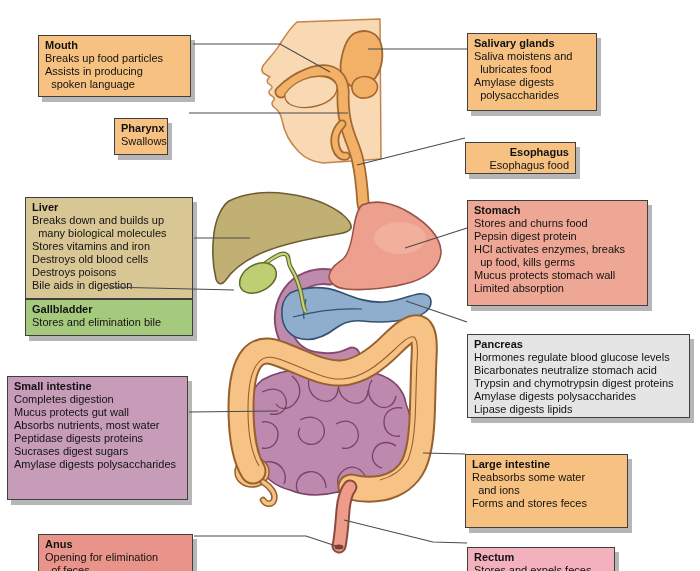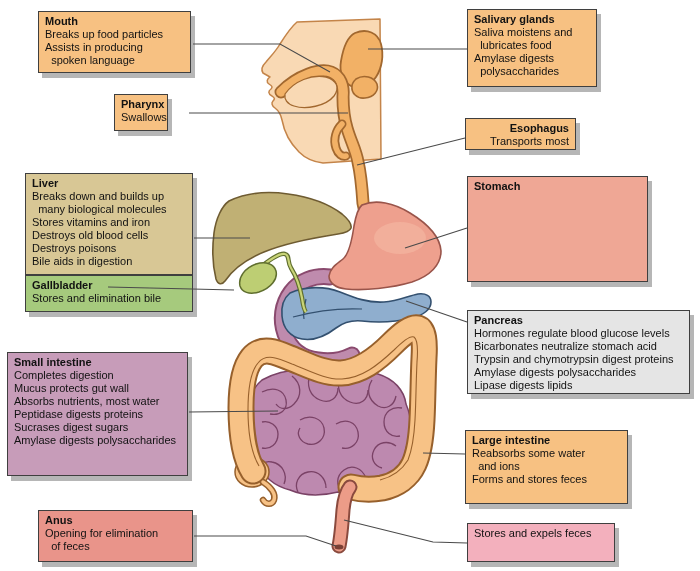--- a/index.html
+++ b/index.html
@@ -32,21 +32,21 @@
   #box-esophagus       { left:465px; top:118px; width:111px; height:32px;text-align:right; }
   #box-liver           { left:25px;  top:173px; width:168px; height:102px; }
   #box-gallbladder     { left:25px;  top:275px; width:168px; height:37px; }
   #box-stomach         { left:467px; top:176px; width:181px; height:106px; }
   #box-pancreas        { left:467px; top:310px; width:223px; height:84px; }
   #box-small-intestine { left:7px;   top:352px; width:181px; height:124px; }
   #box-large-intestine { left:465px; top:430px; width:163px; height:74px; }
   #box-anus            { left:38px;  top:510px; width:155px; height:52px; }
   #box-rectum          { left:467px; top:523px; width:148px; height:39px; }
   svg.overlay { position:absolute; left:0; top:0; z-index:3; pointer-events:none; }
-  .box { z-index:2; }
+  .box { z-index:2;margin-top:24px; }
 </style>
 </head>
 <body>
 
 <div class="canvas">
 
   <div class="box c-orange" id="box-mouth">
     <div class="t">Mouth</div>
     <div class="b">Breaks up food particles
 Assists in producing
@@ -58,37 +58,43 @@
   lubricates food
 Amylase digests
   polysaccharides</div>
   </div>
   <div class="box c-orange" id="box-pharynx">
     <div class="t">Pharynx</div>
     <div class="b">Swallows</div>
   </div>
   <div class="box c-orange" id="box-esophagus">
     <div class="t">Esophagus</div>
-    <div class="b">Transports most</div>
+    <div class="b">Esophagus food</div>
   </div>
   <div class="box c-tan" id="box-liver">
     <div class="t">Liver</div>
     <div class="b">Breaks down and builds up
   many biological molecules
 Stores vitamins and iron
 Destroys old blood cells
 Destroys poisons
 Bile aids in digestion</div>
   </div>
   <div class="box c-green" id="box-gallbladder">
     <div class="t">Gallbladder</div>
     <div class="b">Stores and elimination bile</div>
   </div>
   <div class="box c-salmon" id="box-stomach">
     <div class="t">Stomach</div>
+    <div class="b">Stores and churns food
+Pepsin digest protein
+HCl activates enzymes, breaks
+  up food, kills germs
+Mucus protects stomach wall
+Limited absorption</div>
   </div>
   <div class="box c-blue" id="box-pancreas">
     <div class="t">Pancreas</div>
     <div class="b">Hormones regulate blood glucose levels
 Bicarbonates neutralize stomach acid
 Trypsin and chymotrypsin digest proteins
 Amylase digests polysaccharides
 Lipase digests lipids</div>
   </div>
   <div class="box c-mauve" id="box-small-intestine">
@@ -105,20 +111,21 @@
     <div class="b">Reabsorbs some water
   and ions
 Forms and stores feces</div>
   </div>
   <div class="box c-red" id="box-anus">
     <div class="t">Anus</div>
     <div class="b">Opening for elimination
   of feces</div>
   </div>
   <div class="box c-pink" id="box-rectum">
+    <div class="t">Rectum</div>
     <div class="b">Stores and expels feces</div>
   </div>
 
   <svg class="overlay" width="700" height="571" viewBox="0 0 700 571">
 
     <g>
       <path d="M297,22 C290,28 285,36 280,44 C276,51 271,56 266,62 C262,66 261,70 263,73
            L270,77 C267,79 266,82 269,84 C272,86 273,87 271,89 C268,91 268,94 272,96
            C275,98 275,99 273,101 C271,103 272,106 275,108 C279,111 281,115 282,120
            C284,131 290,143 299,152 C306,159 314,162 323,163 L381,159 L380,19 Z" fill="#F9D9B4" stroke="#C48449" stroke-width="1.5" stroke-linejoin="round"></path>

